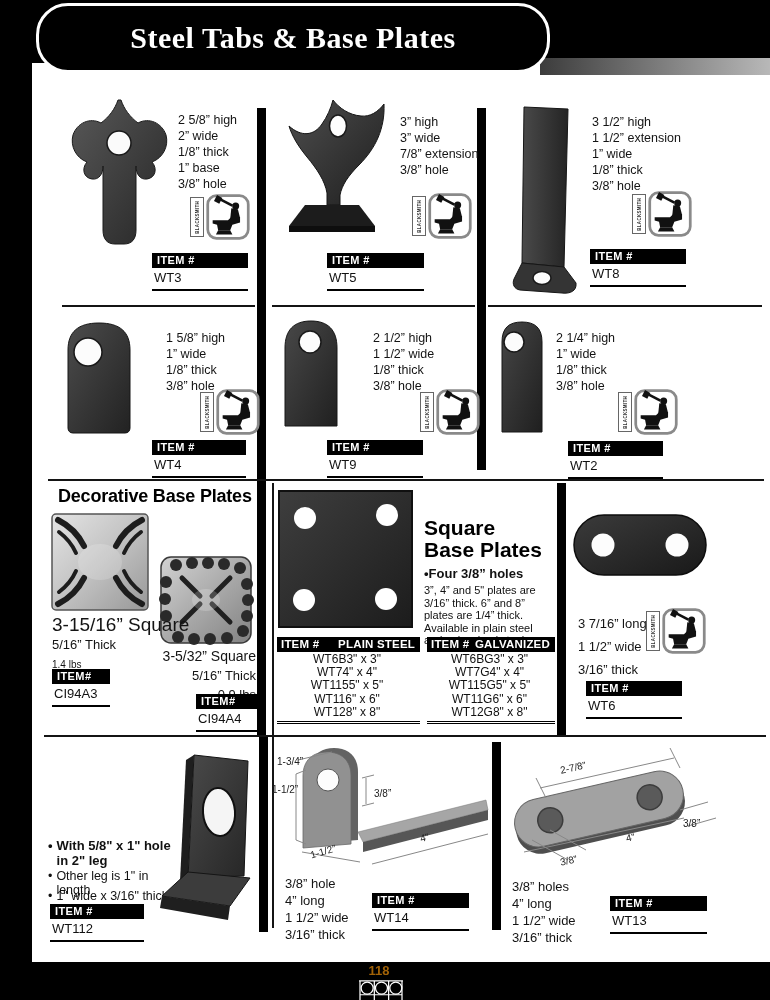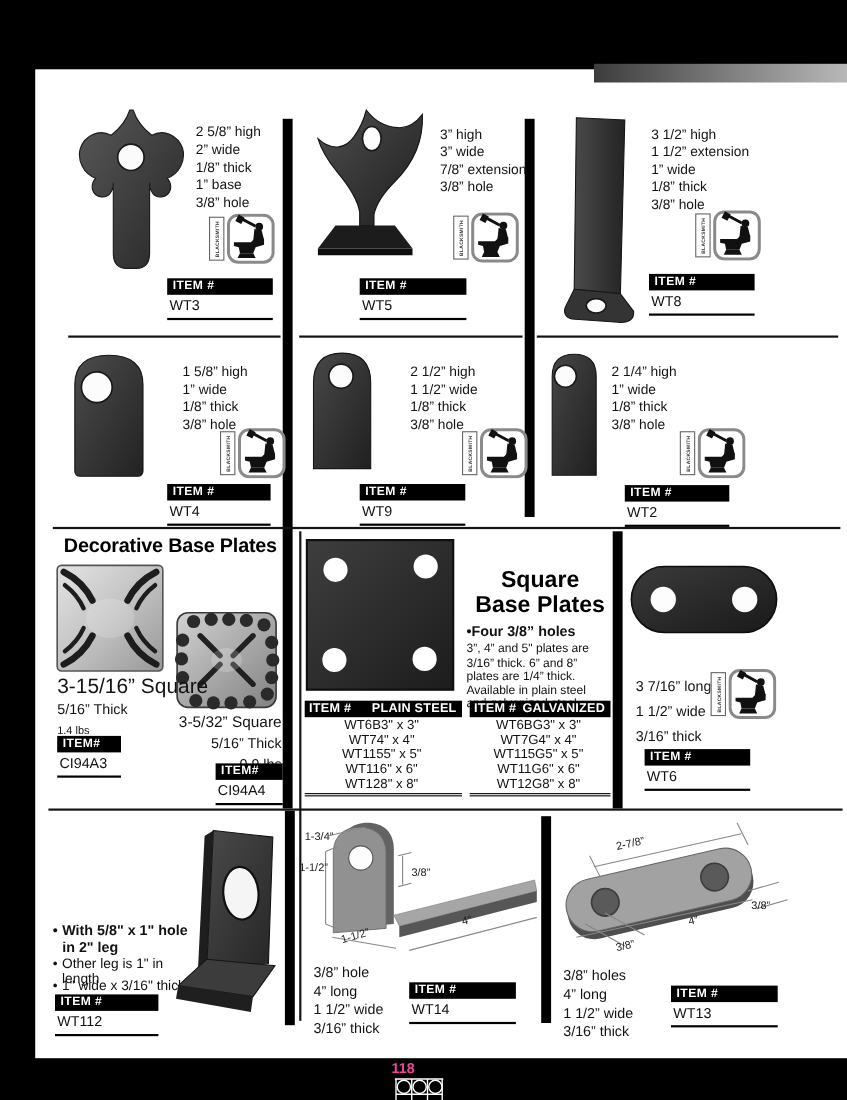--- a/index.html
+++ b/index.html
@@ -10,21 +10,21 @@
   .header-band{position:absolute;left:0;top:0;width:770px;height:63px;background:#000;}
   .grad-bar{position:absolute;left:540px;top:58px;width:230px;height:17px;
             background:linear-gradient(90deg,#3c3c3c,#b8b8b8);}
   .banner{position:absolute;left:36px;top:3px;width:508px;height:64px;background:#000;
           border:3px solid #fff;border-radius:32px;display:flex;align-items:center;justify-content:center;}
   .banner-title{font-family:"Liberation Serif",serif;font-weight:700;font-size:30px;color:#fff;letter-spacing:.5px;}
   .side-bar{position:absolute;left:0;top:0;width:32px;height:1000px;background:#000;}
   .footer-band{position:absolute;left:0;top:962px;width:770px;height:38px;background:#000;}
   .phone{position:absolute;left:36px;top:0;line-height:38px;font-family:"Liberation Serif",serif;
          font-weight:700;font-size:21px;color:#fff;}
-  .page-num{position:absolute;left:356px;top:1px;width:46px;color:#ec4899;
+  .page-num{position:absolute;left:356px;top:1px;width:46px;text-align:center;color:#a16207;
             font-weight:700;font-size:13px;}
   
   .vbar{position:absolute;width:9px;background:#000;}
   .hline{position:absolute;height:2px;background:#141414;}
   .vline{position:absolute;width:2px;background:#141414;}
   
   .spec{font-size:12.5px;line-height:16px;color:#141414;}
   .spec-loose .spec{line-height:23px;}
   .spec-mid .spec{line-height:20px;}
   .spec-d .spec{line-height:17px;font-size:13px;}
@@ -34,21 +34,21 @@
   .item-code{font-size:13px;line-height:16px;padding:2px 0 3px 2px;border-bottom:2px solid #000;color:#111;}
   
   .bs-icon{position:absolute;display:flex;align-items:flex-start;}
   .bs-tag{width:12px;height:38px;border:1.5px solid #666;margin-top:3px;background:#fff;
           display:flex;align-items:center;justify-content:center;}
   .bs-tag span{writing-mode:vertical-rl;transform:rotate(180deg);font-size:4.5px;letter-spacing:.3px;
                color:#333;font-weight:700;}
   .bs-badge{margin-left:2px;}
   
   .deco-title{font-size:18px;font-weight:700;color:#000;letter-spacing:-.2px;}
-  .sbp-title{font-size:21px;font-weight:700;line-height:22px;color:#000;text-align:center;}
+  .sbp-title{font-size:21px;font-weight:700;line-height:22px;color:#000;}
   .sbp-bullet{font-size:13px;font-weight:700;margin-top:5px;display:flex;}
   .sbp-desc{font-size:11px;line-height:12.5px;margin-top:3px;}
   .ptable{position:absolute;}
   .pt-head{display:flex;justify-content:space-between;background:#000;color:#fff;
            font-size:11.5px;font-weight:700;padding:1px 5px 2px 4px;letter-spacing:.2px;}
   .pt-body{border-bottom:3px double #000;padding:1px 0 2px 0;}
   .pt-row{display:flex;justify-content:center;font-size:12px;line-height:13.2px;padding:0 6px 0 3px;}
   
   .hd-title{font-size:20px;font-weight:700;line-height:19px;color:#000;letter-spacing:-.2px;}
   .bullet-line{display:flex;}
@@ -58,20 +58,23 @@
   .hd-b3{width:165px;}
   .dimlabel{position:absolute;font-size:10px;color:#222;white-space:nowrap;}
 </style>
 </head>
 <body>
 
 <div class="page">
 
   <div class="header-band"></div>
   <div class="grad-bar"></div>
+  <div class="banner">
+    <span class="banner-title">Steel Tabs &amp; Base Plates</span>
+  </div>
   <div class="side-bar"></div>
 
   <div class="vbar" style="left:257px;top:108px;height:627px;"></div>
   <div class="vbar" style="left:259px;top:737px;height:195px;"></div>
   <div class="vbar" style="left:477px;top:108px;height:362px;"></div>
   <div class="vbar" style="left:557px;top:483px;height:252px;"></div>
   <div class="vbar" style="left:492px;top:742px;height:188px;"></div>
   <div class="hline" style="left:62px;top:305px;width:193px;"></div>
   <div class="hline" style="left:272px;top:305px;width:203px;"></div>
   <div class="hline" style="left:488px;top:305px;width:274px;"></div>

